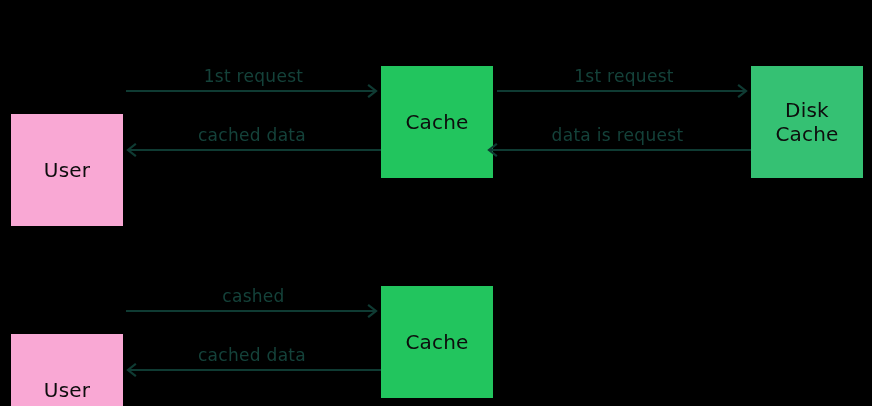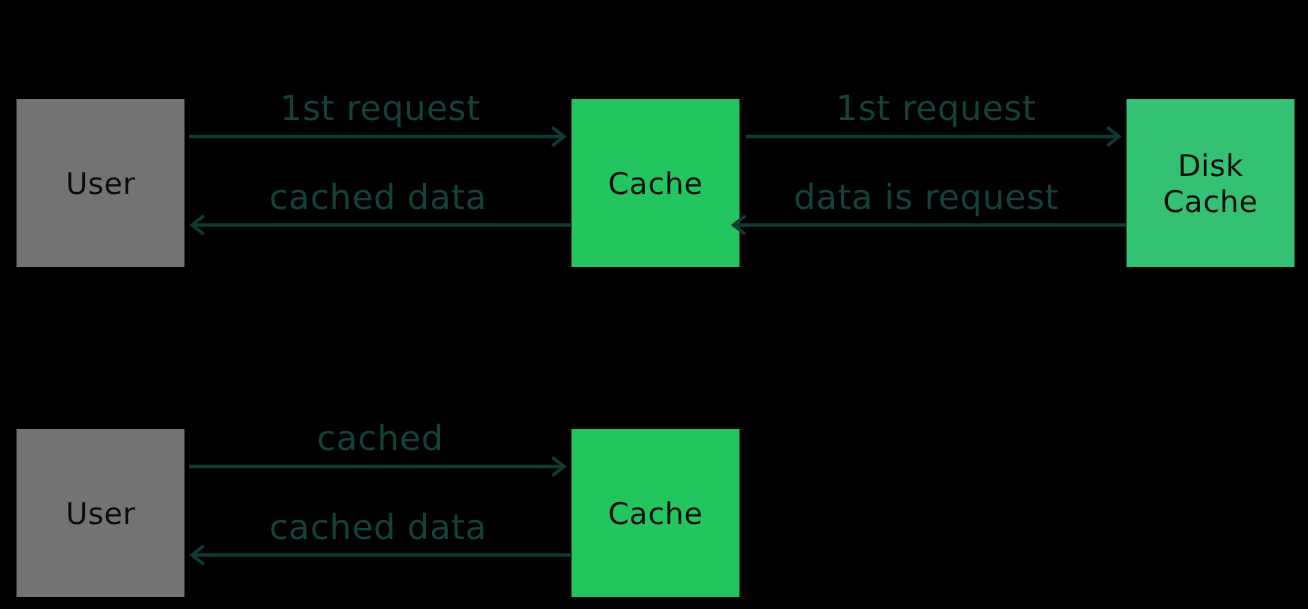--- a/index.html
+++ b/index.html
@@ -28,42 +28,42 @@
     align-items: center;
     justify-content: center;
     text-align: center;
     color: #0d0d0d;
     font-size: 20px;
     font-weight: 400;
     line-height: 1.22;
     letter-spacing: 0.2px;
     font-family: "DejaVu Sans", "Liberation Sans", sans-serif;
   }
-  .node-user   { background: #737373; }
+  .node-user   { background: #f9a8d4; margin-top: 48px; }
   .node-cache  { background: #22c55e; }
   .node-disk   { background: #35c173; }
 
   .node-label {
     display: block;
     padding: 0 4px;
   }
 
   
   .flow {
     position: absolute;
     height: 34px;
   }
   .flow-label {
     position: absolute;
     left: 0;
     right: 0;
     bottom: 12px;
     text-align: center;
     color: #14423a;
-    font-size: 23px;
+    font-size: 17px;
     letter-spacing: 0.3px;
     white-space: nowrap;
     font-family: "DejaVu Sans", "Liberation Sans", sans-serif;
   }
   .flow-arrow {
     position: absolute;
     left: 0;
     bottom: 0;
     width: 100%;
     height: 14px;
@@ -132,21 +132,21 @@
 
   <div class="node node-user" style="left:11px; top:286px;">
     <span class="node-label">User</span>
   </div>
 
   <div class="node node-cache" style="left:381px; top:286px;">
     <span class="node-label">Cache</span>
   </div>
 
   <div class="flow" style="left:126px; top:284px; width:255px;">
-    <span class="flow-label">cached</span>
+    <span class="flow-label">cashed</span>
     <svg class="flow-arrow" viewBox="0 0 255 14" preserveAspectRatio="none">
       <line x1="1" y1="7" x2="249" y2="7"></line>
       <polyline points="243,1.5 250,7 243,12.5"></polyline>
     </svg>
   </div>
 
   <div class="flow" style="left:123px; top:343px; width:258px;">
     <span class="flow-label">cached data</span>
     <svg class="flow-arrow" viewBox="0 0 258 14" preserveAspectRatio="none">
       <line x1="6" y1="7" x2="257" y2="7"></line>

